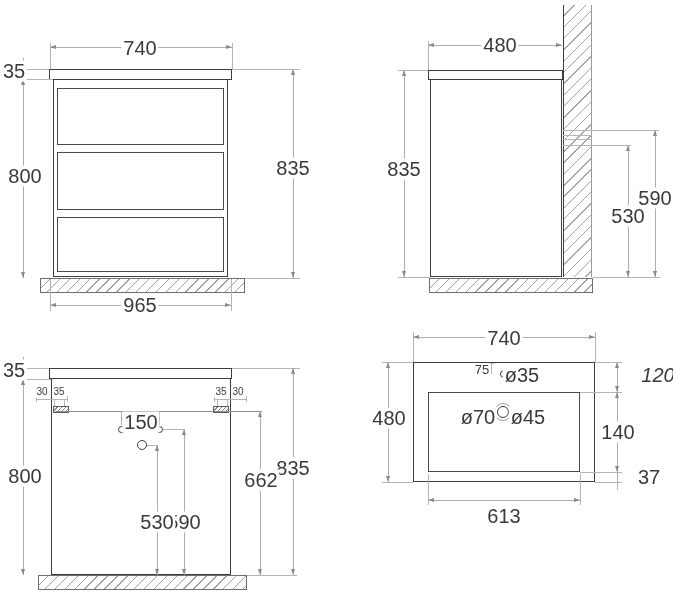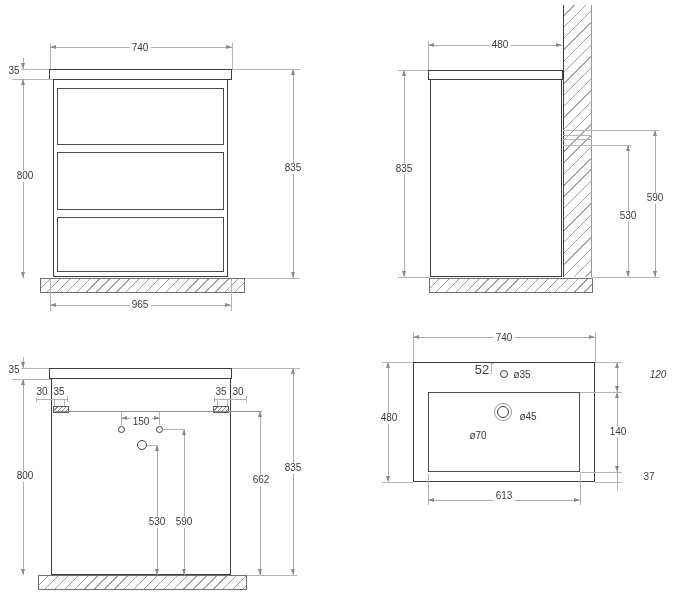--- a/index.html
+++ b/index.html
@@ -29,21 +29,21 @@
               border:2.5px solid transparent;border-top:0;border-bottom:6px solid #8a8a8a;}
   .dv::after{content:"";position:absolute;bottom:0;left:-2.5px;width:0;height:0;
               border:2.5px solid transparent;border-bottom:0;border-top:6px solid #8a8a8a;}
   .no-t::before{display:none;}
   .no-a::before,.no-a::after{display:none;}
   
   .circ{position:absolute;border:1.3px solid #3d3d3d;border-radius:50%;background:#fff;box-sizing:border-box;z-index:3;}
   .circ-light{border:1px solid #9a9a9a;}
   
   .lbl{position:absolute;transform:translate(-50%,-50%);background:#fff;padding:0 2px;
-       font-size:10px;line-height:1.05;color:#3a3a3a;white-space:nowrap;z-index:6;}
+       font-size:20px;line-height:1.05;color:#3a3a3a;white-space:nowrap;z-index:6;}
   .sm{font-size:10px;padding:0 1px;}
   .md{font-size:13px;}
 </style>
 </head>
 <body>
 
 <div id="stage">
 
   <div>
 
@@ -173,39 +173,39 @@
     <span class="lbl" style="left:504px;top:338px;">740</span>
 
     <div class="xh" style="left:382px;top:362px;width:31px;"></div>
     <div class="xh" style="left:382px;top:482px;width:31px;"></div>
     <div class="dv" style="left:388px;top:362px;height:120px;"></div>
     <span class="lbl" style="left:389px;top:418px;">480</span>
 
     <div class="circ" style="left:500px;top:370px;width:8px;height:8px;"></div>
     <div class="xv" style="left:491px;top:363px;height:11px;"></div>
     <div class="xh" style="left:488px;top:363px;width:6px;"></div>
-    <span class="lbl md" style="left:482px;top:370px;">52</span>
+    <span class="lbl md" style="left:482px;top:370px;">75</span>
     <span class="lbl" style="left:522px;top:375px;">ø35</span>
 
     <div class="circ circ-light" style="left:494px;top:403px;width:18px;height:18px;"></div>
     <div class="circ" style="left:497px;top:406px;width:12px;height:12px;"></div>
-    <span class="lbl" style="left:478px;top:436px;">ø70</span>
+    <span class="lbl" style="left:478px;top:417px;">ø70</span>
     <span class="lbl" style="left:528px;top:417px;">ø45</span>
 
     <div class="xh" style="left:595px;top:362px;width:27px;"></div>
     <div class="xh" style="left:580px;top:392px;width:42px;"></div>
     <div class="xh" style="left:580px;top:472px;width:42px;"></div>
     <div class="xh" style="left:595px;top:482px;width:27px;"></div>
     <div class="dv" style="left:617px;top:362px;height:30px;"></div>
     <span class="lbl" style="left:658px;top:375px;font-style:italic;">120</span>
     <div class="dv" style="left:617px;top:392px;height:80px;"></div>
     <span class="lbl" style="left:618px;top:432px;">140</span>
     <div class="dv no-a" style="left:617px;top:472px;height:10px;"></div>
     <div class="xv" style="left:617px;top:482px;height:8px;"></div>
     <span class="lbl" style="left:628px;top:477px;margin-left:21px;">37</span>
 
     <div class="xv" style="left:428px;top:474px;height:31px;"></div>
     <div class="xv" style="left:580px;top:474px;height:31px;"></div>
     <div class="dh" style="left:428px;top:500px;width:152px;"></div>
-    <span class="lbl" style="left:504px;top:496px;">613</span>
+    <span class="lbl" style="left:504px;top:516px;">613</span>
   </div>
 
 </div>
 
 </body></html>

